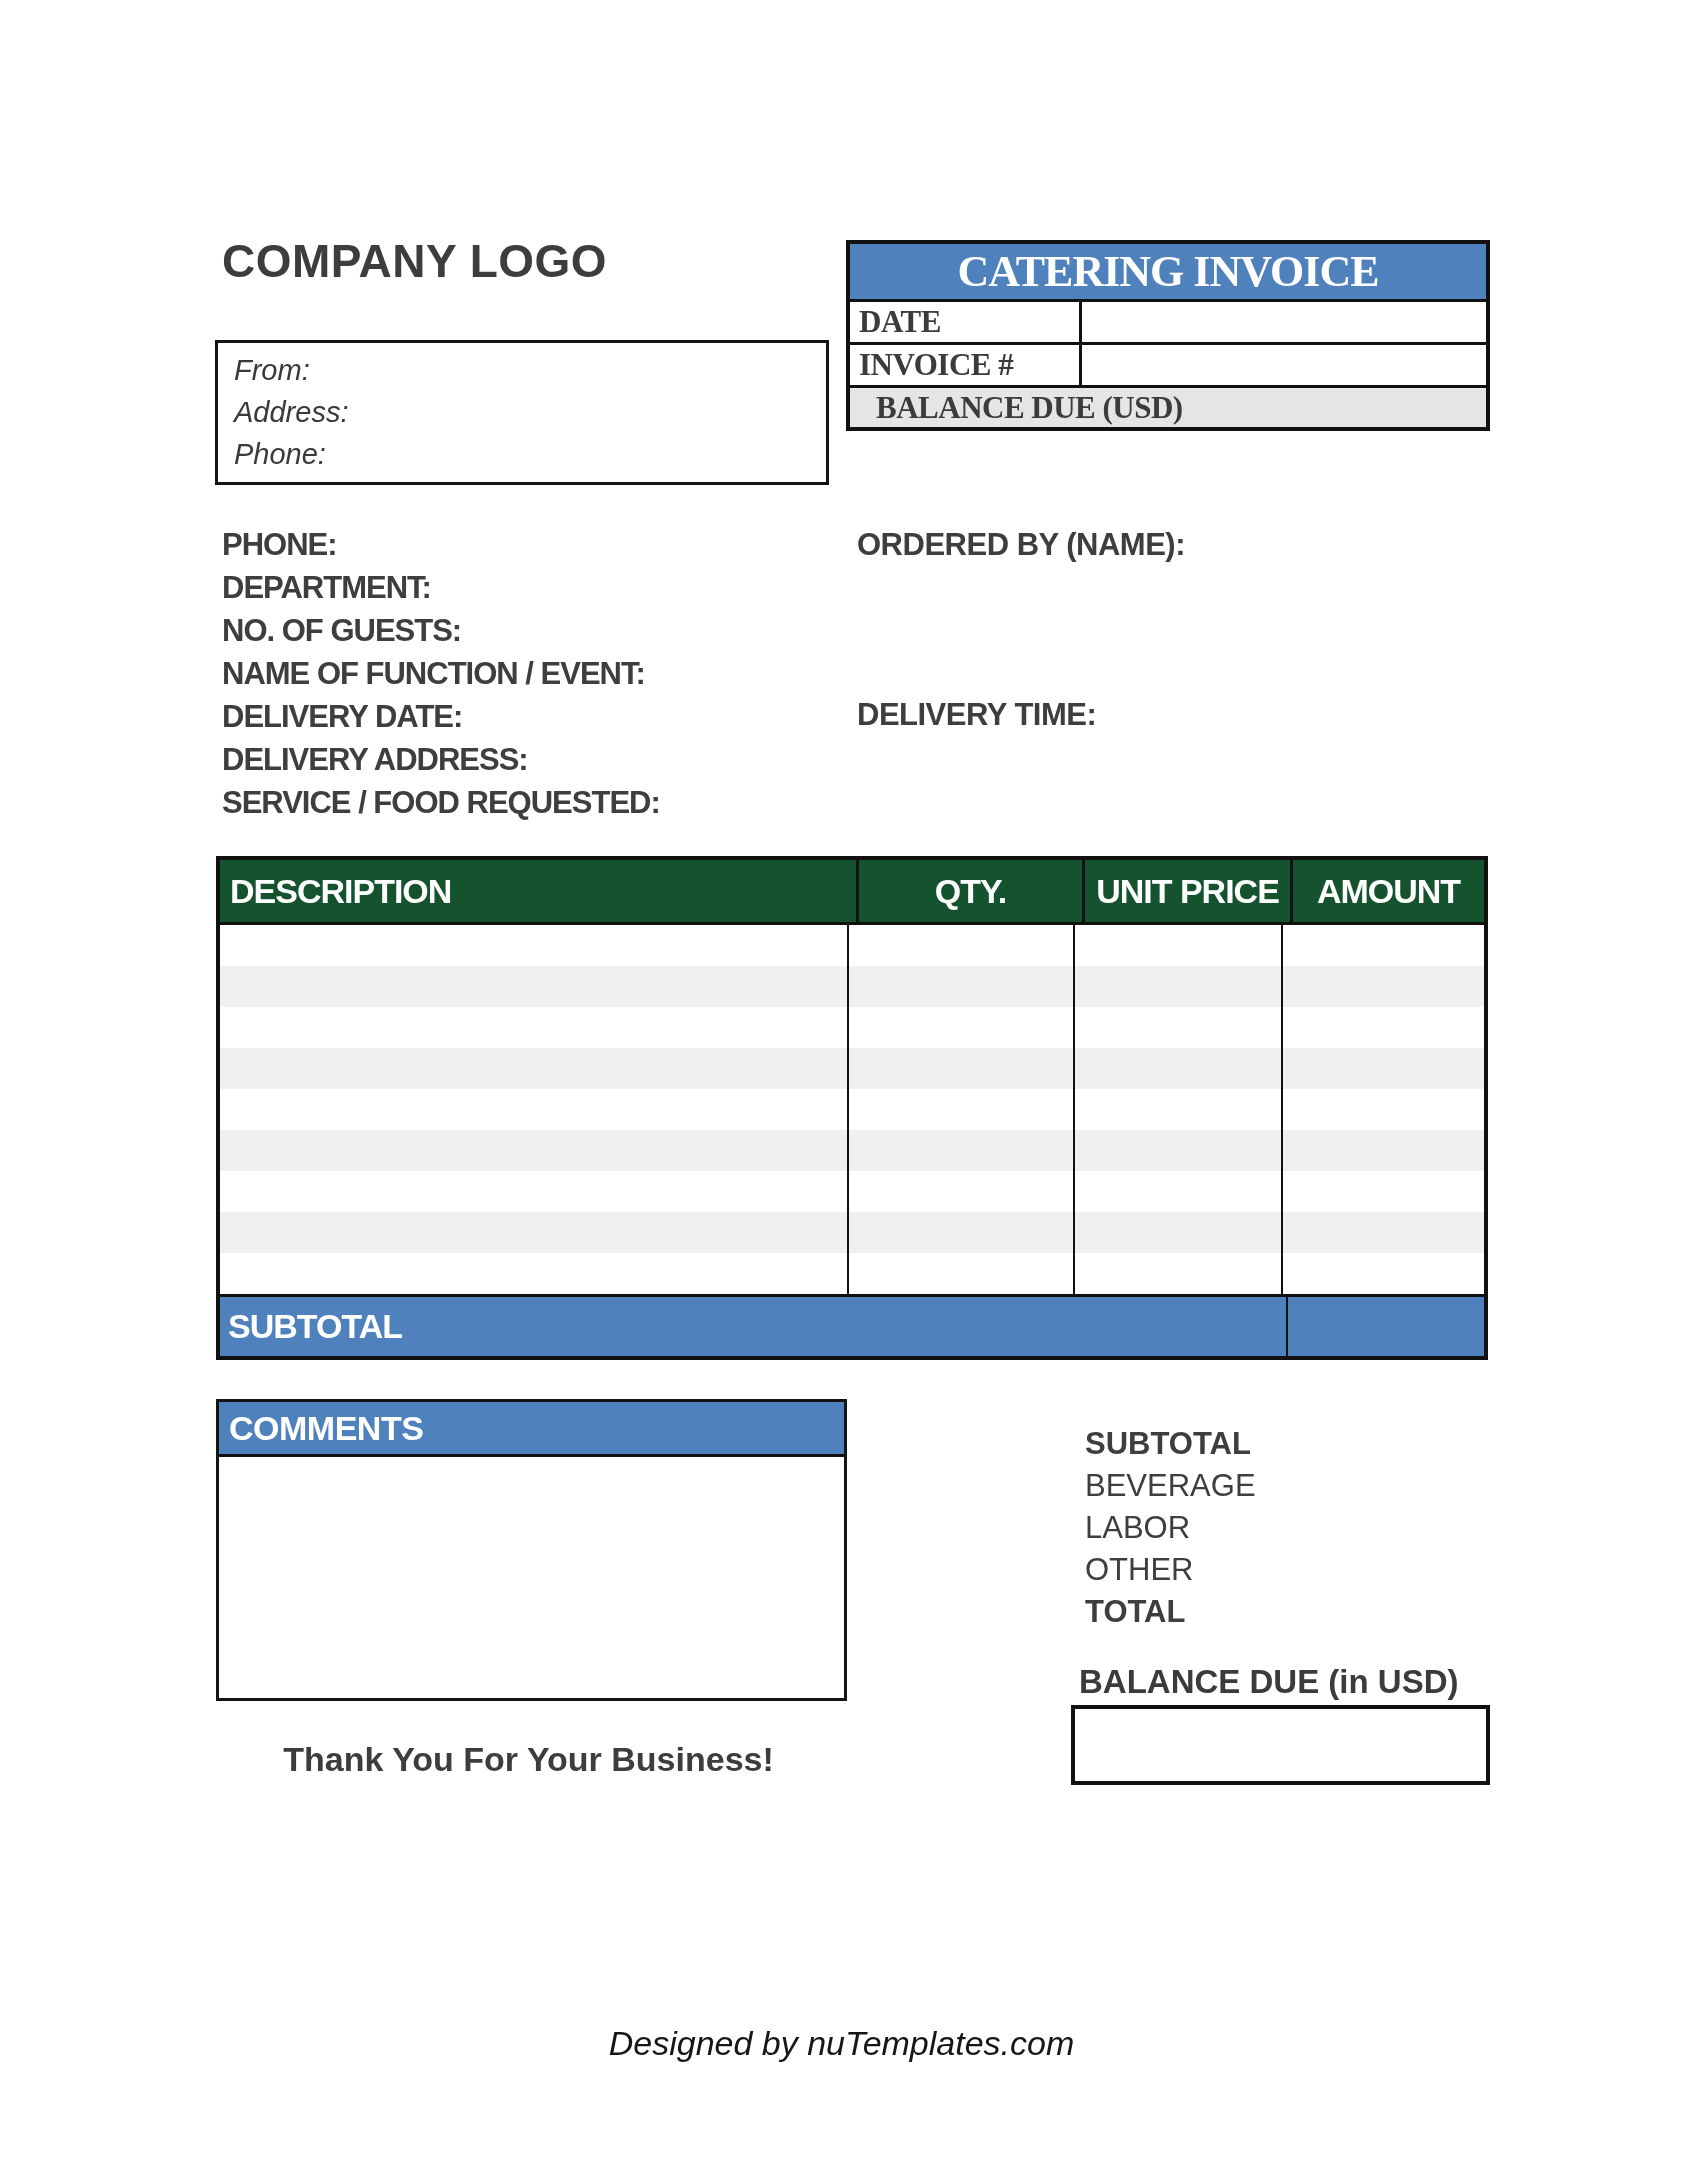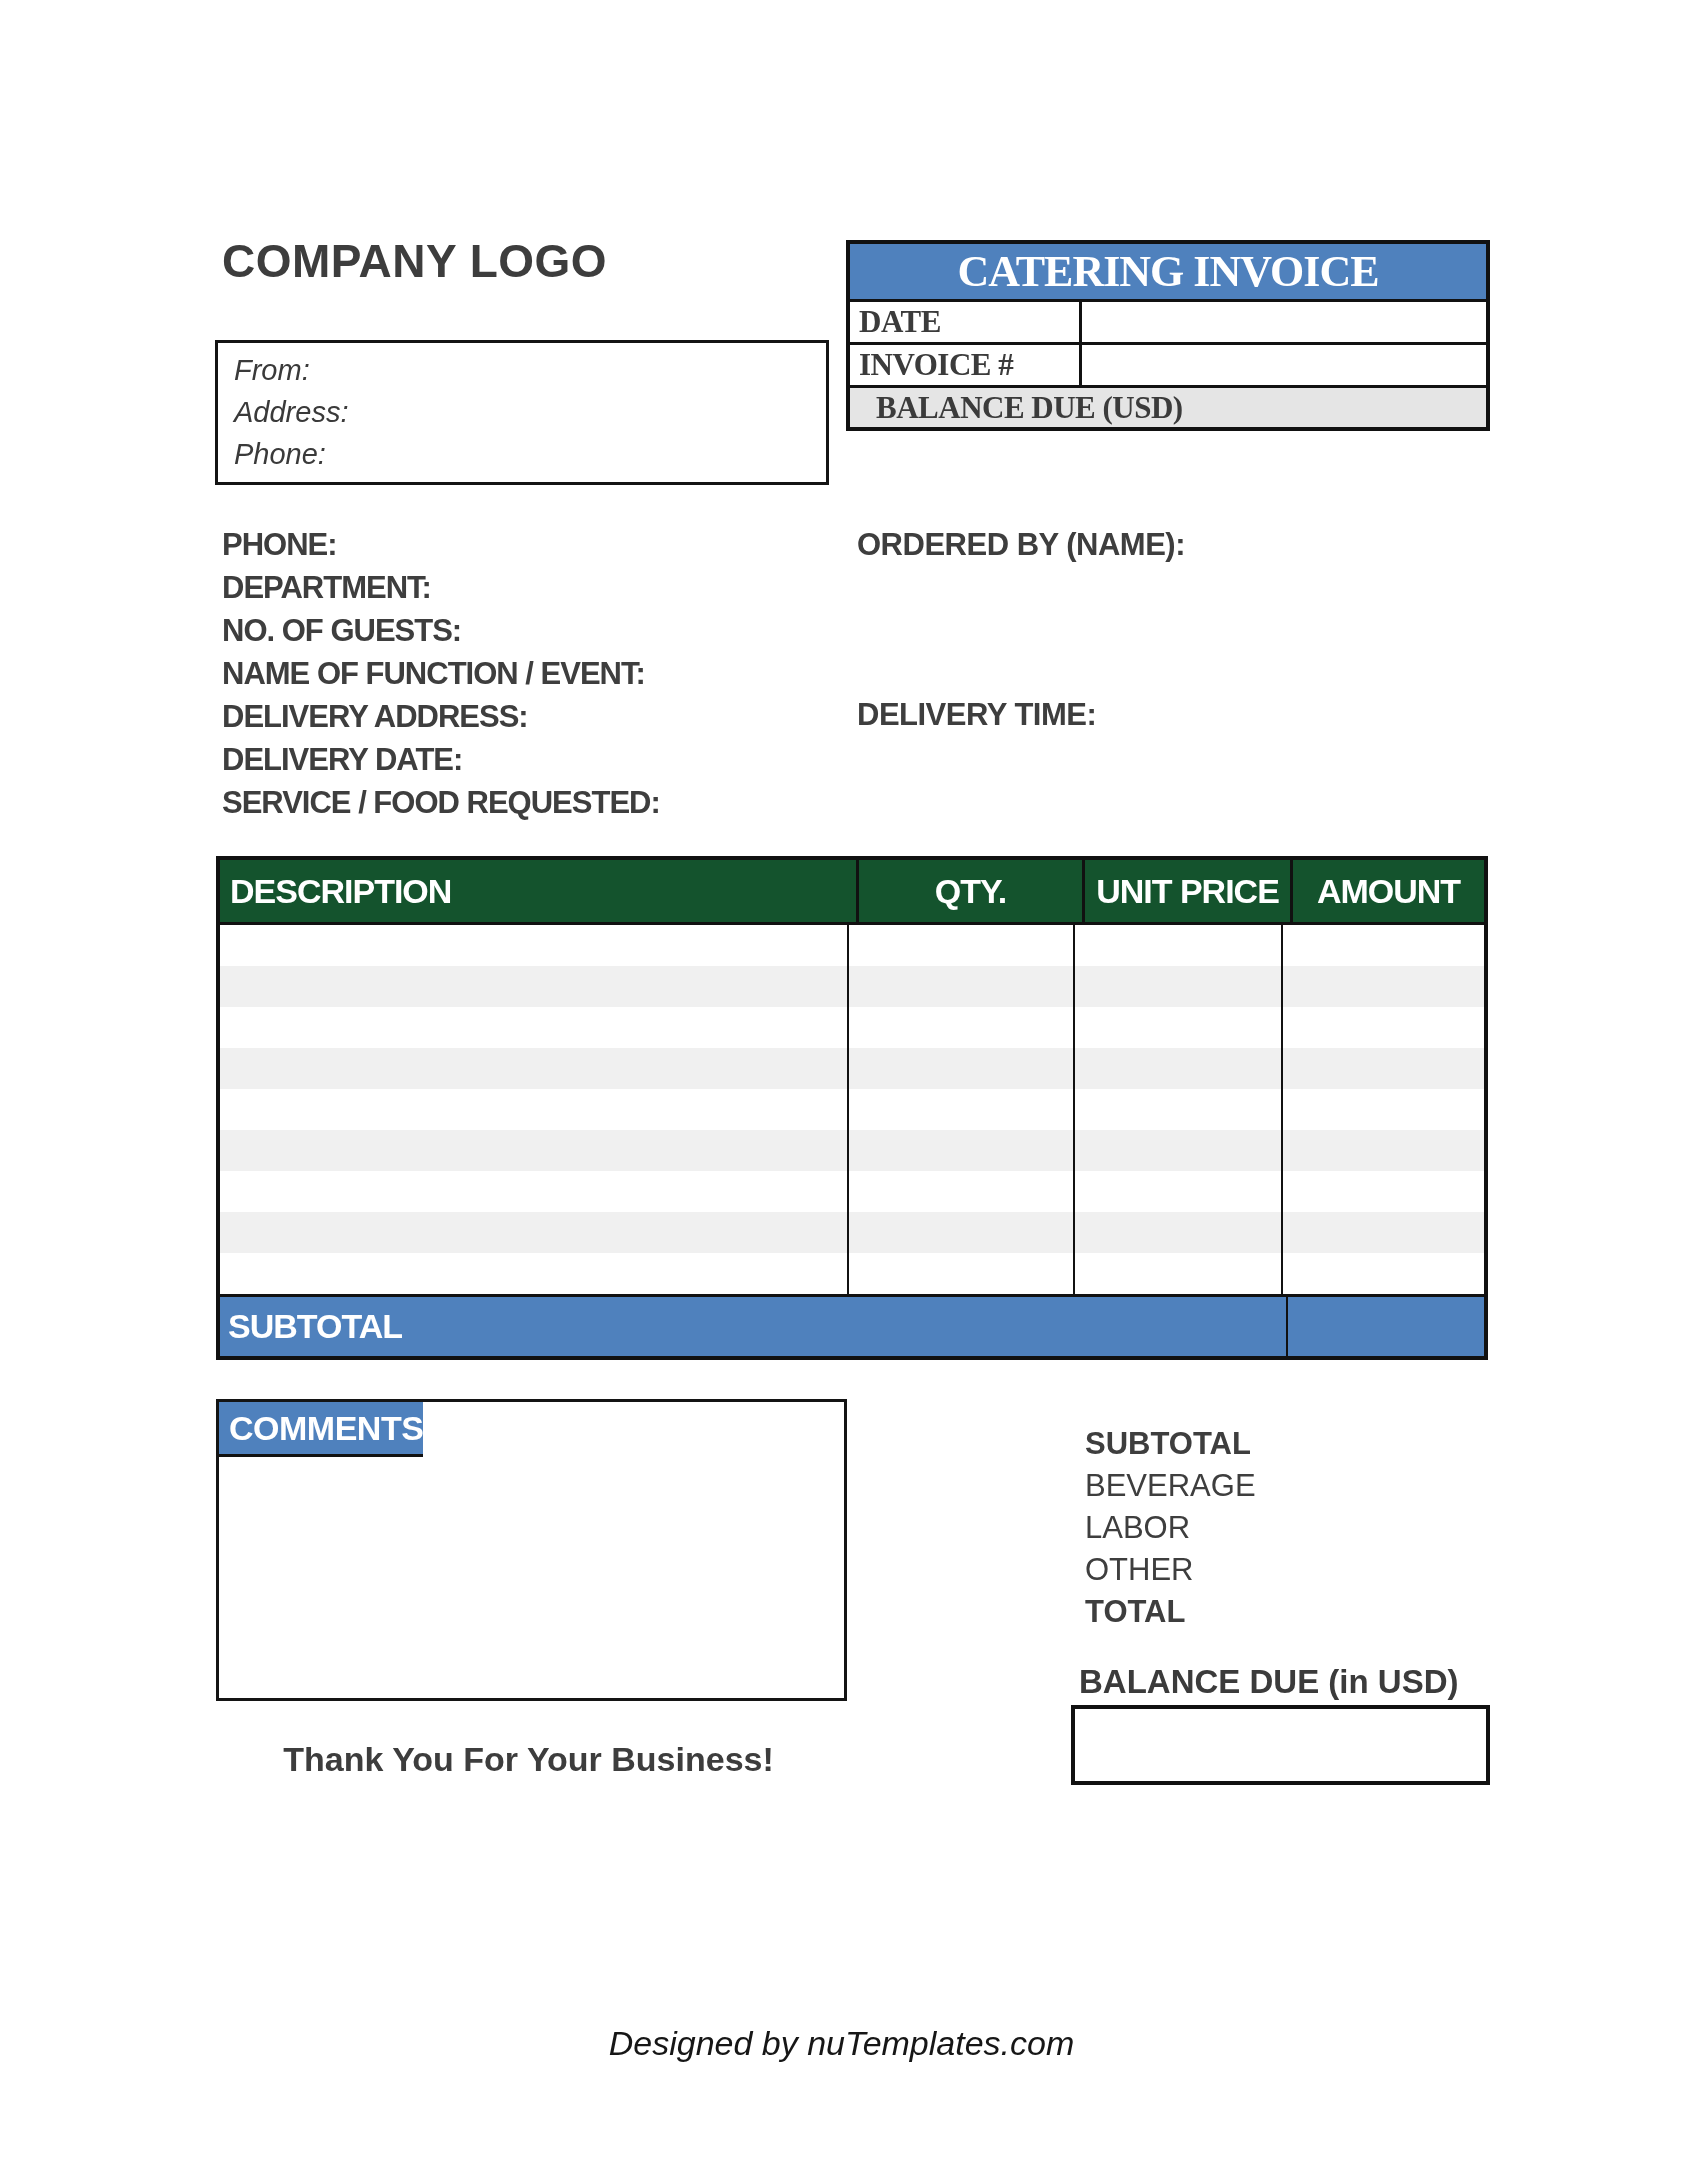--- a/index.html
+++ b/index.html
@@ -50,21 +50,21 @@
   .cell.desc{width:627px;border-right:2px solid #111;}
   .cell.qty{width:224px;border-right:2px solid #111;}
   .cell.unit{width:206px;border-right:2px solid #111;}
   .cell.amt{flex:1;}
   .items-subtotal{height:59px;background:#4f81bd;border-top:3px solid #111;display:flex;}
   .sub-label{width:1058px;border-right:2px solid #111;color:#fff;font-size:34px;font-weight:bold;
              letter-spacing:-1px;display:flex;align-items:center;padding-left:8px;}
   .sub-amt{flex:1;background:#4f81bd;}
 
   
-  .comments-box{left:216px;top:1399px;width:625px;height:296px;border:3px solid #141414;display:flex;flex-direction:row;}
+  .comments-box{left:216px;top:1399px;width:625px;height:296px;border:3px solid #141414;display:flex;flex-direction:column;}
   .comments-title{height:52px;background:#4f81bd;border-bottom:3px solid #111;color:#fff;
                   font-size:34px;font-weight:bold;letter-spacing:-0.5px;display:flex;align-items:center;padding-left:10px;}
   .comments-body{flex:1;background:#fff;}
 
   
   .totals{left:1085px;top:1423px;display:flex;flex-direction:column;}
   .totals .tline{height:42px;font-size:31px;color:#3e3e3e;display:flex;align-items:center;}
   .totals .tline.bold{font-weight:bold;}
   .balance-due-label{left:1079px;top:1663px;font-size:33px;font-weight:bold;color:#3b3b3b;}
   .balance-box{left:1071px;top:1705px;width:411px;height:72px;border:4px solid #111;background:#fff;}
@@ -97,22 +97,22 @@
       <div class="inv-value"></div>
     </div>
     <div class="inv-balance">BALANCE DUE (USD)</div>
   </div>
 
   <div class="abs order-left">
     <div class="olabel">PHONE:</div>
     <div class="olabel">DEPARTMENT:</div>
     <div class="olabel">NO. OF GUESTS:</div>
     <div class="olabel">NAME OF FUNCTION / EVENT:</div>
+    <div class="olabel">DELIVERY DATE:</div>
     <div class="olabel">DELIVERY ADDRESS:</div>
-    <div class="olabel">DELIVERY DATE:</div>
     <div class="olabel">SERVICE / FOOD REQUESTED:</div>
   </div>
   <div class="abs ordered-by">ORDERED BY (NAME):</div>
   <div class="abs delivery-time">DELIVERY TIME:</div>
 
   <div class="abs items-table">
     <div class="items-header">
       <div class="th desc">DESCRIPTION</div>
       <div class="th qty">QTY.</div>
       <div class="th unit">UNIT PRICE</div>

